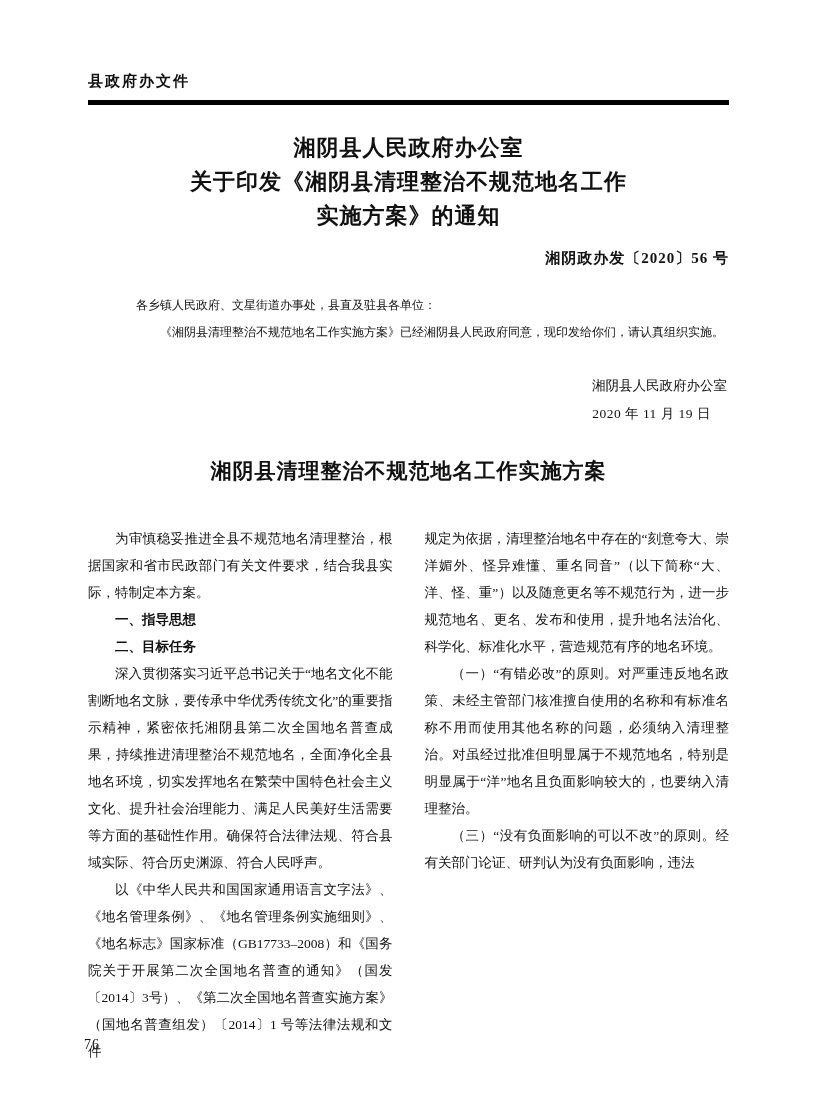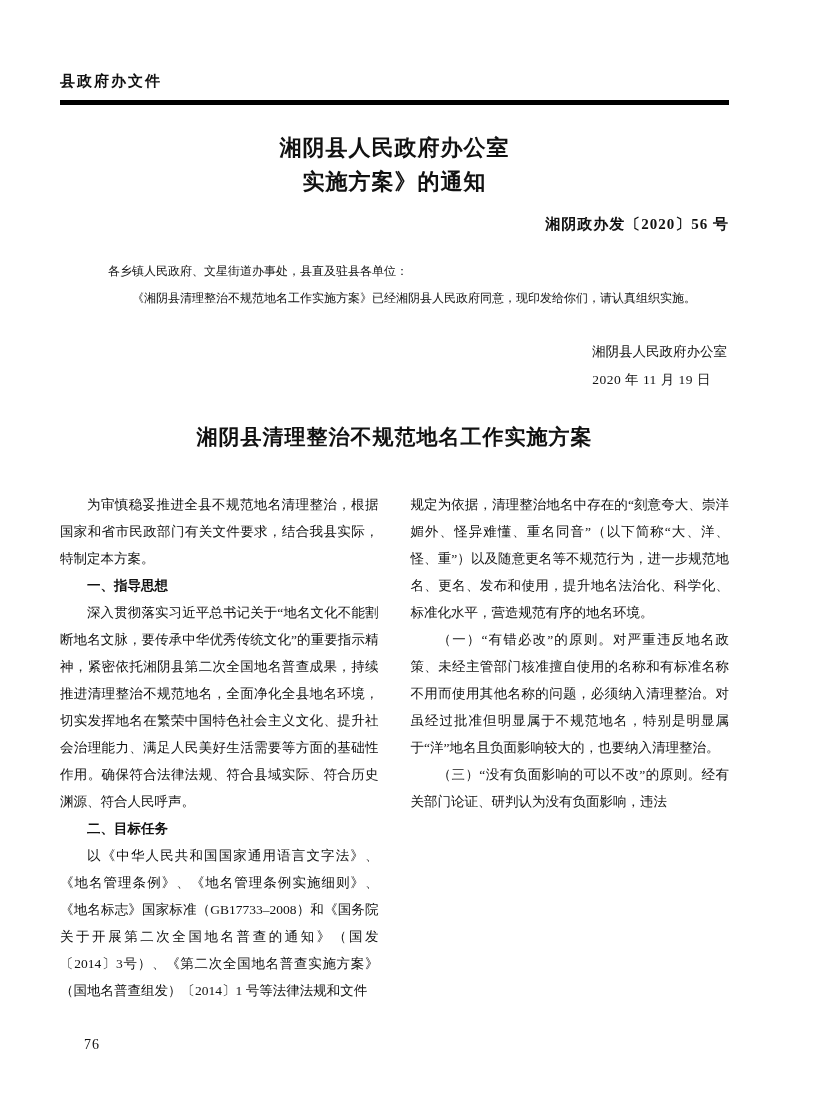--- a/index.html
+++ b/index.html
@@ -7,21 +7,21 @@
     padding: 0;
     background: #ffffff;
   }
   .page {
     position: relative;
     width: 816px;
     height: 1099px;
     margin: 0 auto;
     background: #ffffff;
     box-sizing: border-box;
-    padding: 72px 87px 0 60px;
+    padding: 72px 87px 0 88px;
     font-family: "Liberation Serif", "DejaVu Serif", serif;
     color: #111111;
     overflow: hidden;
   }
   .header-label {
     font-size: 15px;
     font-weight: bold;
     letter-spacing: 2px;
   }
   .header-rule {
@@ -105,20 +105,21 @@
 
 <div class="page">
 
   <div class="doc-header">
     <span class="header-label">县政府办文件</span>
     <div class="header-rule"></div>
   </div>
 
   <div class="notice-title">
     <div>湘阴县人民政府办公室</div>
+    <div>关于印发《湘阴县清理整治不规范地名工作</div>
     <div>实施方案》的通知</div>
   </div>
 
   <div class="doc-number">湘阴政办发〔2020〕56 号</div>
 
   <div class="notice-body">
     <p class="para">各乡镇人民政府、文星街道办事处，县直及驻县各单位：</p>
     <p class="para indent">《湘阴县清理整治不规范地名工作实施方案》已经湘阴县人民政府同意，现印发给你们，请认真组织实施。</p>
   </div>
 
@@ -126,22 +127,22 @@
     <div class="signature">湘阴县人民政府办公室</div>
     <div class="sign-date">2020 年 11 月 19 日</div>
   </div>
 
   <h1 class="plan-title">湘阴县清理整治不规范地名工作实施方案</h1>
 
   <div class="columns">
     <div class="col">
       <p class="para indent">为审慎稳妥推进全县不规范地名清理整治，根据国家和省市民政部门有关文件要求，结合我县实际，特制定本方案。</p>
       <p class="para indent bold">一、指导思想</p>
+      <p class="para indent bold">二、目标任务</p>
       <p class="para indent">深入贯彻落实习近平总书记关于“地名文化不能割断地名文脉，要传承中华优秀传统文化”的重要指示精神，紧密依托湘阴县第二次全国地名普查成果，持续推进清理整治不规范地名，全面净化全县地名环境，切实发挥地名在繁荣中国特色社会主义文化、提升社会治理能力、满足人民美好生活需要等方面的基础性作用。确保符合法律法规、符合县域实际、符合历史渊源、符合人民呼声。</p>
-      <p class="para indent bold">二、目标任务</p>
       <p class="para indent">以《中华人民共和国国家通用语言文字法》、《地名管理条例》、《地名管理条例实施细则》、《地名标志》国家标准（GB17733–2008）和《国务院关于开展第二次全国地名普查的通知》（国发〔2014〕3号）、《第二次全国地名普查实施方案》（国地名普查组发）〔2014〕1 号等法律法规和文件</p>
     </div>
     <div class="col">
       <p class="para">规定为依据，清理整治地名中存在的“刻意夸大、崇洋媚外、怪异难懂、重名同音”（以下简称“大、洋、怪、重”）以及随意更名等不规范行为，进一步规范地名、更名、发布和使用，提升地名法治化、科学化、标准化水平，营造规范有序的地名环境。</p>
       <p class="para indent">（一）“有错必改”的原则。对严重违反地名政策、未经主管部门核准擅自使用的名称和有标准名称不用而使用其他名称的问题，必须纳入清理整治。对虽经过批准但明显属于不规范地名，特别是明显属于“洋”地名且负面影响较大的，也要纳入清理整治。</p>
       <p class="para indent">（三）“没有负面影响的可以不改”的原则。经有关部门论证、研判认为没有负面影响，违法</p>
     </div>
   </div>
 
   <div class="page-number">76</div>

